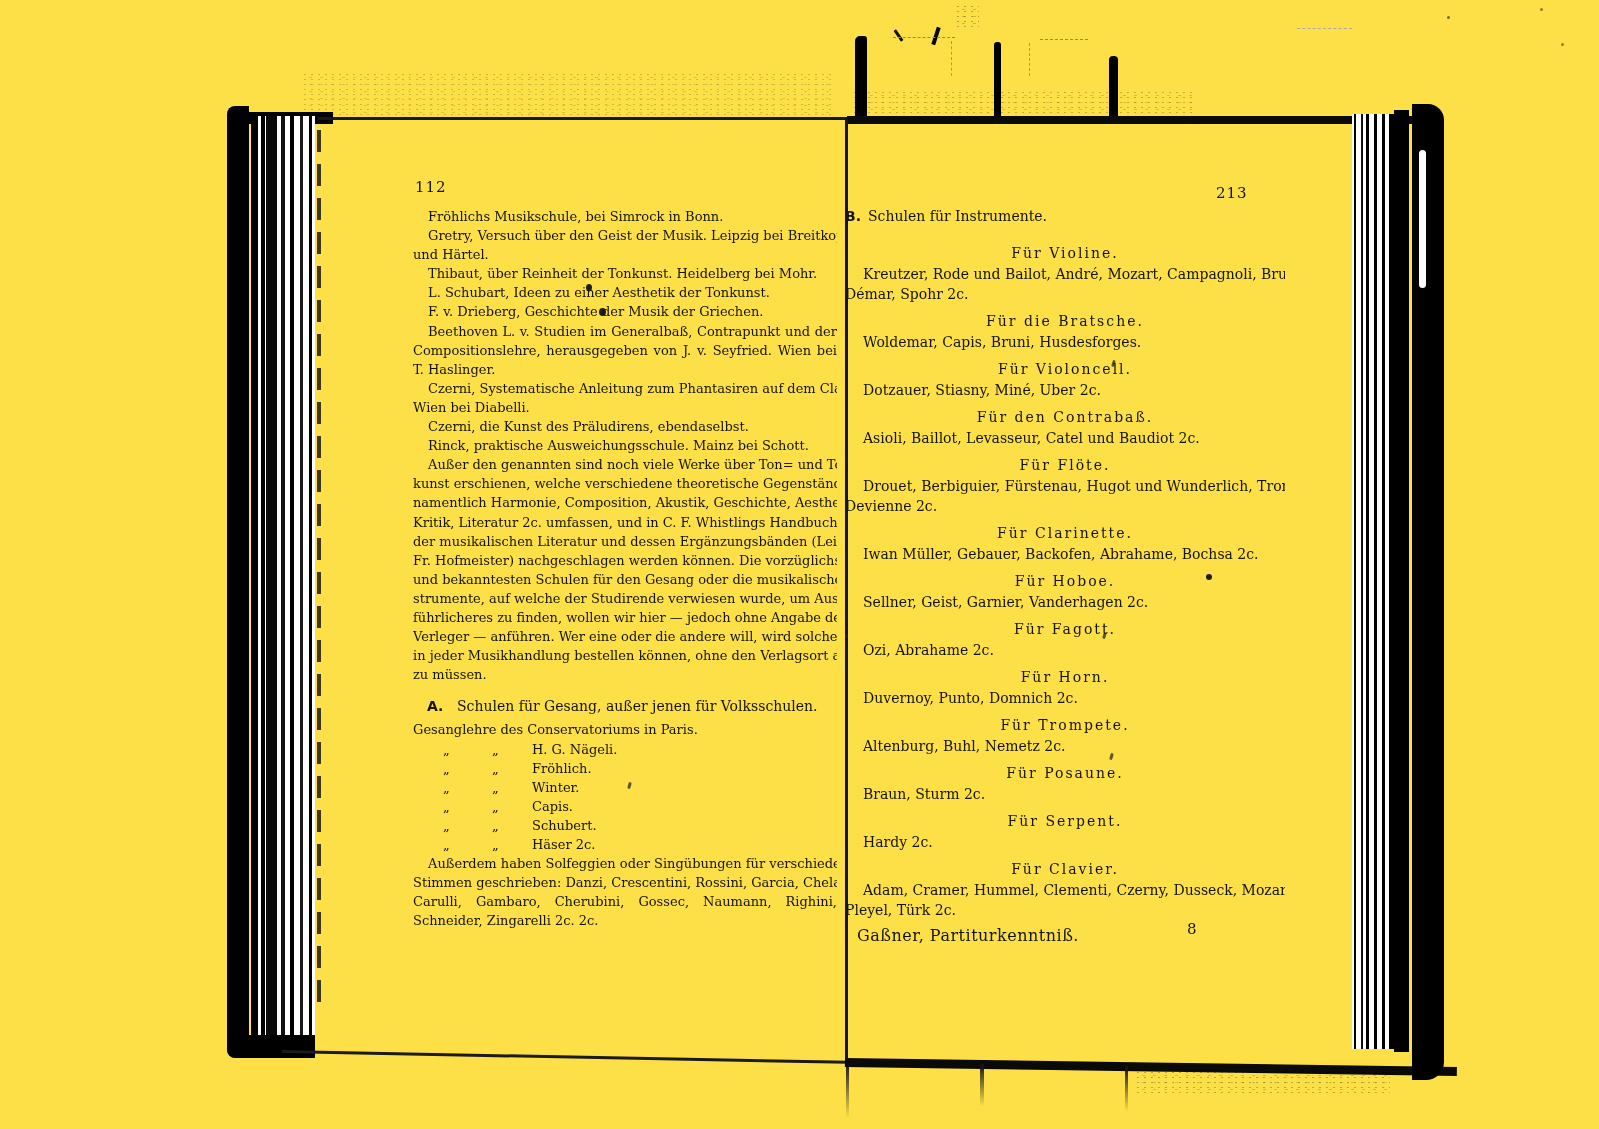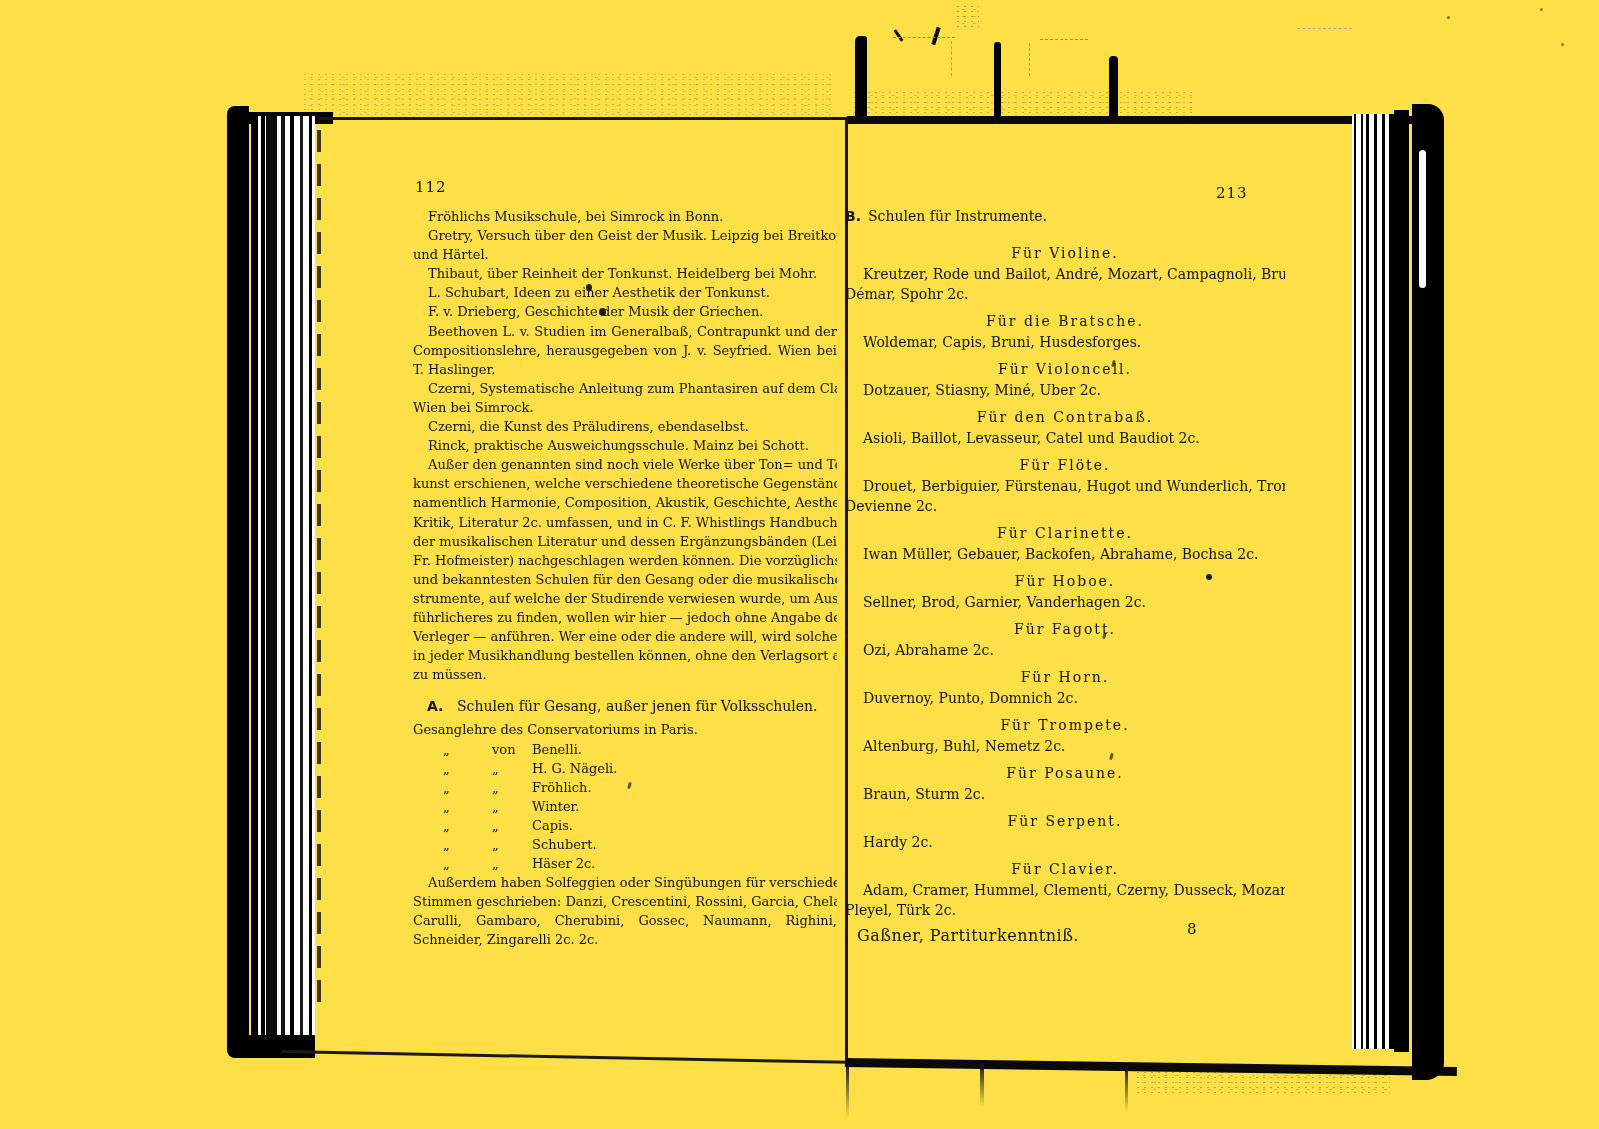--- a/index.html
+++ b/index.html
@@ -141,38 +141,37 @@
       <div class="ln ind">Fröhlichs Musikschule, bei Simrock in Bonn.</div>
       <div class="ln ind j">Gretry, Versuch über den Geist der Musik. Leipzig bei Breitkopf</div>
       <div class="ln">und Härtel.</div>
       <div class="ln ind">Thibaut, über Reinheit der Tonkunst. Heidelberg bei Mohr.</div>
       <div class="ln ind">L. Schubart, Ideen zu einer Aesthetik der Tonkunst.</div>
       <div class="ln ind">F. v. Drieberg, Geschichte der Musik der Griechen.</div>
       <div class="ln ind j">Beethoven L. v. Studien im Generalbaß, Contrapunkt und der</div>
       <div class="ln j">Compositionslehre, herausgegeben von J. v. Seyfried. Wien bei</div>
       <div class="ln">T. Haslinger.</div>
       <div class="ln ind j">Czerni, Systematische Anleitung zum Phantasiren auf dem Clavier.</div>
-      <div class="ln">Wien bei Simrock.</div>
+      <div class="ln">Wien bei Diabelli.</div>
       <div class="ln ind">Czerni, die Kunst des Präludirens, ebendaselbst.</div>
       <div class="ln ind">Rinck, praktische Ausweichungsschule. Mainz bei Schott.</div>
       <div class="ln ind j">Außer den genannten sind noch viele Werke über Ton= und Tonsetz=</div>
       <div class="ln j">kunst erschienen, welche verschiedene theoretische Gegenstände und zwar</div>
       <div class="ln j">namentlich Harmonie, Composition, Akustik, Geschichte, Aesthetik,</div>
       <div class="ln j">Kritik, Literatur 2c. umfassen, und in C. F. Whistlings Handbuch</div>
       <div class="ln j">der musikalischen Literatur und dessen Ergänzungsbänden (Leipzig bei</div>
       <div class="ln j">Fr. Hofmeister) nachgeschlagen werden können. Die vorzüglichsten</div>
       <div class="ln j">und bekanntesten Schulen für den Gesang oder die musikalischen In=</div>
       <div class="ln j">strumente, auf welche der Studirende verwiesen wurde, um Aus=</div>
       <div class="ln j">führlicheres zu finden, wollen wir hier — jedoch ohne Angabe der</div>
       <div class="ln j">Verleger — anführen. Wer eine oder die andere will, wird solche</div>
       <div class="ln j">in jeder Musikhandlung bestellen können, ohne den Verlagsort angeben</div>
       <div class="ln">zu müssen.</div>
       <div class="ln hA"><span class="c0">A.</span><span class="c1">Schulen für Gesang, außer jenen für Volksschulen.</span></div>
       <div class="ln">Gesanglehre des Conservatoriums in Paris.</div>
-      <div class="ln dit"><span class="c0">„</span><span class="c1">von</span><span class="c2">Benelli.</span></div>
       <div class="ln dit"><span class="c0">„</span><span class="c1">„</span><span class="c2">H. G. Nägeli.</span></div>
       <div class="ln dit"><span class="c0">„</span><span class="c1">„</span><span class="c2">Fröhlich.</span></div>
       <div class="ln dit"><span class="c0">„</span><span class="c1">„</span><span class="c2">Winter.</span></div>
       <div class="ln dit"><span class="c0">„</span><span class="c1">„</span><span class="c2">Capis.</span></div>
       <div class="ln dit"><span class="c0">„</span><span class="c1">„</span><span class="c2">Schubert.</span></div>
       <div class="ln dit"><span class="c0">„</span><span class="c1">„</span><span class="c2">Häser 2c.</span></div>
       <div class="ln ind j">Außerdem haben Solfeggien oder Singübungen für verschiedene</div>
       <div class="ln j">Stimmen geschrieben: Danzi, Crescentini, Rossini, Garcia, Chelard,</div>
       <div class="ln j">Carulli, Gambaro, Cherubini, Gossec, Naumann, Righini,</div>
       <div class="ln">Schneider, Zingarelli 2c. 2c.</div>
@@ -189,21 +188,21 @@
       <div class="ln sub">Für Violoncell.</div>
       <div class="ln ind">Dotzauer, Stiasny, Miné, Uber 2c.</div>
       <div class="ln sub">Für den Contrabaß.</div>
       <div class="ln ind">Asioli, Baillot, Levasseur, Catel und Baudiot 2c.</div>
       <div class="ln sub">Für Flöte.</div>
       <div class="ln ind j">Drouet, Berbiguier, Fürstenau, Hugot und Wunderlich, Tromlitz,</div>
       <div class="ln">Devienne 2c.</div>
       <div class="ln sub">Für Clarinette.</div>
       <div class="ln ind">Iwan Müller, Gebauer, Backofen, Abrahame, Bochsa 2c.</div>
       <div class="ln sub">Für Hoboe.</div>
-      <div class="ln ind">Sellner, Brod, Garnier, Vanderhagen 2c.</div>
+      <div class="ln ind">Sellner, Geist, Garnier, Vanderhagen 2c.</div>
       <div class="ln sub">Für Fagott.</div>
       <div class="ln ind">Ozi, Abrahame 2c.</div>
       <div class="ln sub">Für Horn.</div>
       <div class="ln ind">Duvernoy, Punto, Domnich 2c.</div>
       <div class="ln sub">Für Trompete.</div>
       <div class="ln ind">Altenburg, Buhl, Nemetz 2c.</div>
       <div class="ln sub">Für Posaune.</div>
       <div class="ln ind">Braun, Sturm 2c.</div>
       <div class="ln sub">Für Serpent.</div>
       <div class="ln ind">Hardy 2c.</div>

